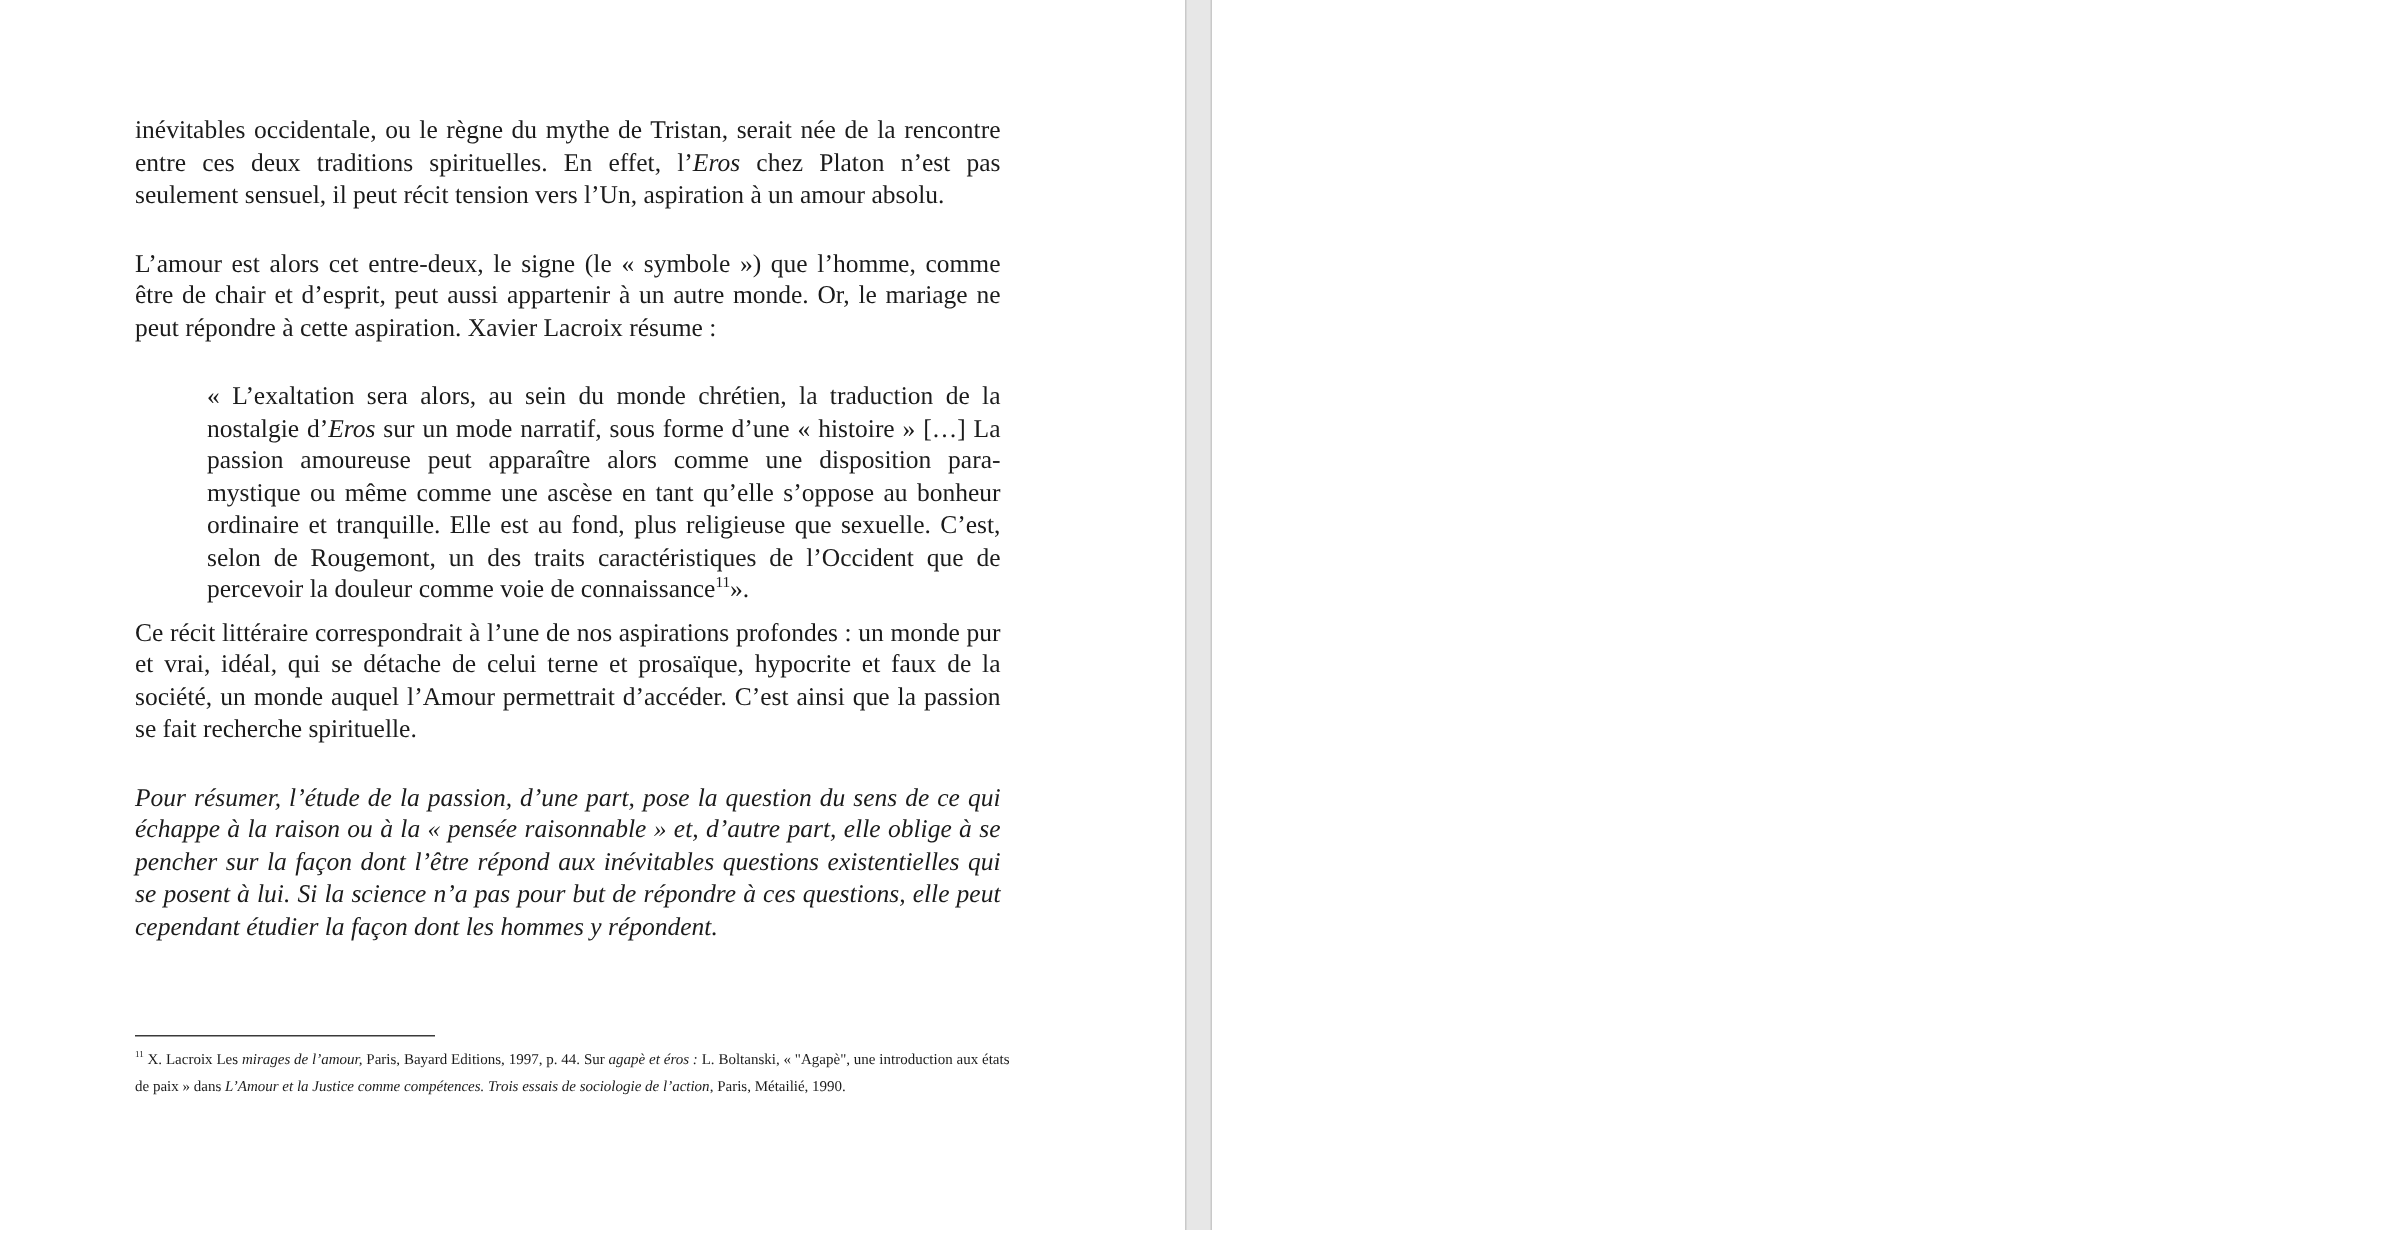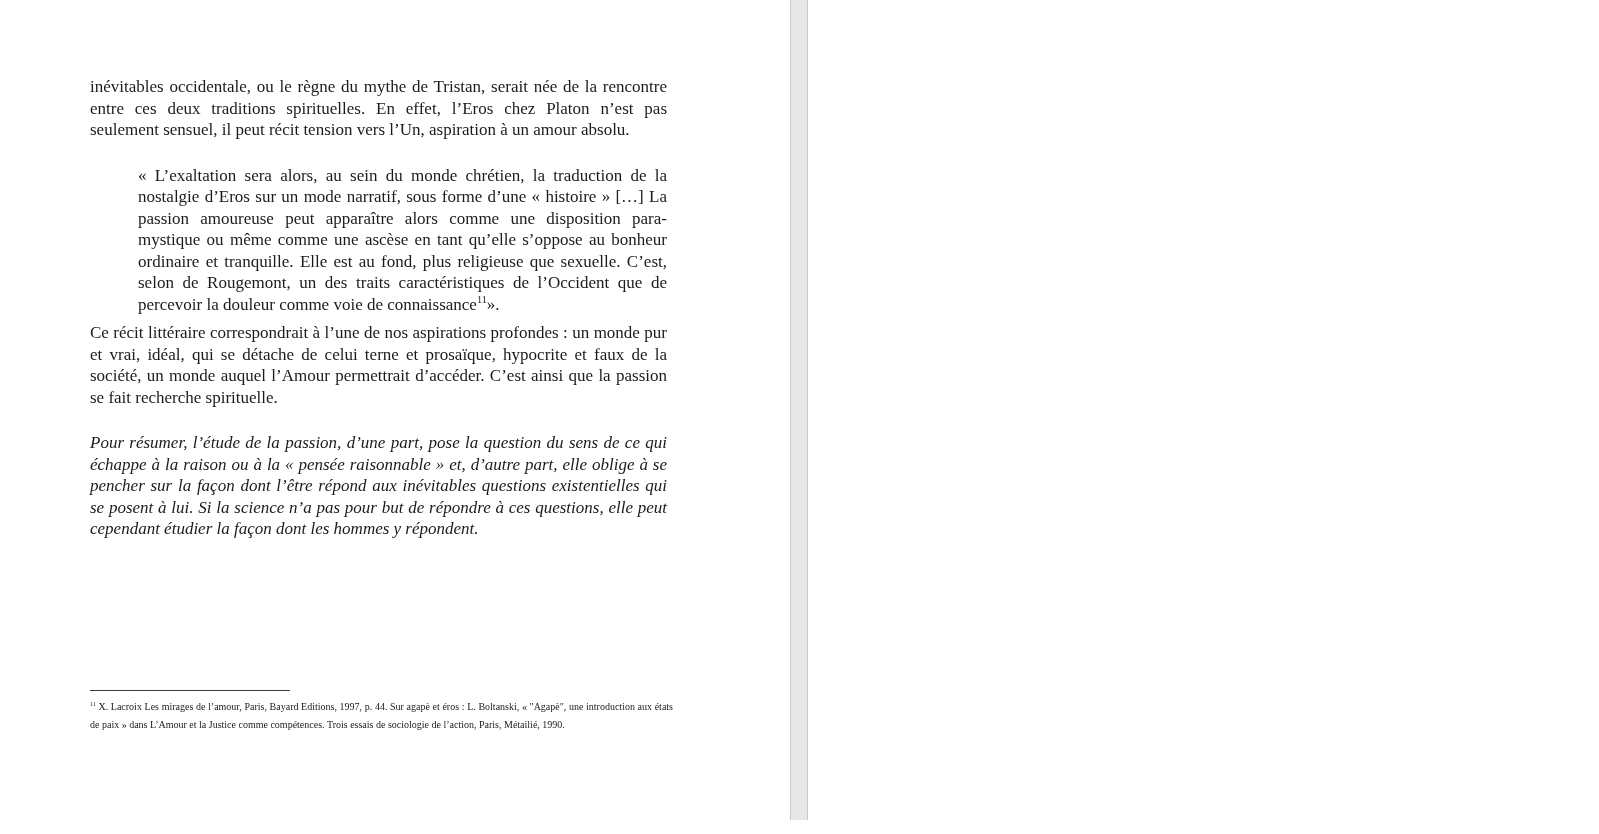--- a/index.html
+++ b/index.html
@@ -44,21 +44,21 @@
     margin: 0 0 24px 0;
     text-align: justify;
   }
   p.last { margin-bottom: 0; font-style: italic; }
 
   .block-quote {
     margin: 0 0 7px 48px;
     text-align: justify;
   }
 
-  .run-i  { }
+  .run-i  { font-style: italic; }
   sup { font-size: 0.6em; line-height: 0; }
 
   .footnotes {
     position: absolute;
     font-size: 10px;
     line-height: 17.5px;
   }
   .footnotes-left  { left: 90px;  top: 690px; width: 583px; }
   .footnote-rule {
     width: 200px;
@@ -72,20 +72,21 @@
   }
 </style>
 </head>
 <body>
 
 <div class="canvas">
 
   <div class="page page-left">
     <div class="text-col col-left">
       <p class="body-par"><span>inévitables occidentale, ou le règne du mythe de Tristan, serait née de la rencontre entre ces deux traditions spirituelles. En effet, l’</span><span class="run-i">Eros</span><span> chez Platon n’est pas seulement sensuel, il peut récit tension vers l’Un, aspiration à un amour absolu.</span></p>
+      <p class="body-par"><span>L’amour est alors cet entre-deux, le signe (le « symbole ») que l’homme, comme être de chair et d’esprit, peut aussi appartenir à un autre monde. Or, le mariage ne peut répondre à cette aspiration. Xavier Lacroix résume :</span></p>
       <div class="block-quote"><span>« L’exaltation sera alors, au sein du monde chrétien, la traduction de la nostalgie d’</span><span class="run-i">Eros</span><span> sur un mode narratif, sous forme d’une « histoire » […] La passion amoureuse peut apparaître alors comme une disposition para-mystique ou même comme une ascèse en tant qu’elle s’oppose au bonheur ordinaire et tranquille. Elle est au fond, plus religieuse que sexuelle. C’est, selon de Rougemont, un des traits caractéristiques de l’Occident que de percevoir la douleur comme voie de connaissance</span><sup>11</sup><span>».</span></div>
       <p class="body-par"><span>Ce récit littéraire correspondrait à l’une de nos aspirations profondes : un monde pur et vrai, idéal, qui se détache de celui terne et prosaïque, hypocrite et faux de la société, un monde auquel l’Amour permettrait d’accéder. C’est ainsi que la passion se fait recherche spirituelle.</span></p>
       <p class="body-par last"><span>Pour résumer, l’étude de la passion, d’une part, pose la question du sens de ce qui échappe à la raison ou à la « pensée raisonnable » et, d’autre part, elle oblige à se pencher sur la façon dont l’être répond aux inévitables questions existentielles qui se posent à lui. Si la science n’a pas pour but de répondre à ces questions, elle peut cependant étudier la façon dont les hommes y répondent.</span></p>
     </div>
     <div class="footnotes footnotes-left">
       <hr class="footnote-rule">
       <p class="footnote"><sup>11</sup><span> X. Lacroix Les </span><span class="run-i">mirages de l’amour,</span><span> Paris, Bayard Editions, 1997, p. 44. Sur </span><span class="run-i">agapè et éros :</span><span> L. Boltanski, « "Agapè", une introduction aux états de paix » dans </span><span class="run-i">L’Amour et la Justice comme compétences. Trois essais de sociologie de l’action</span><span>, Paris, Métailié, 1990.</span></p>
     </div>
   </div>
 

